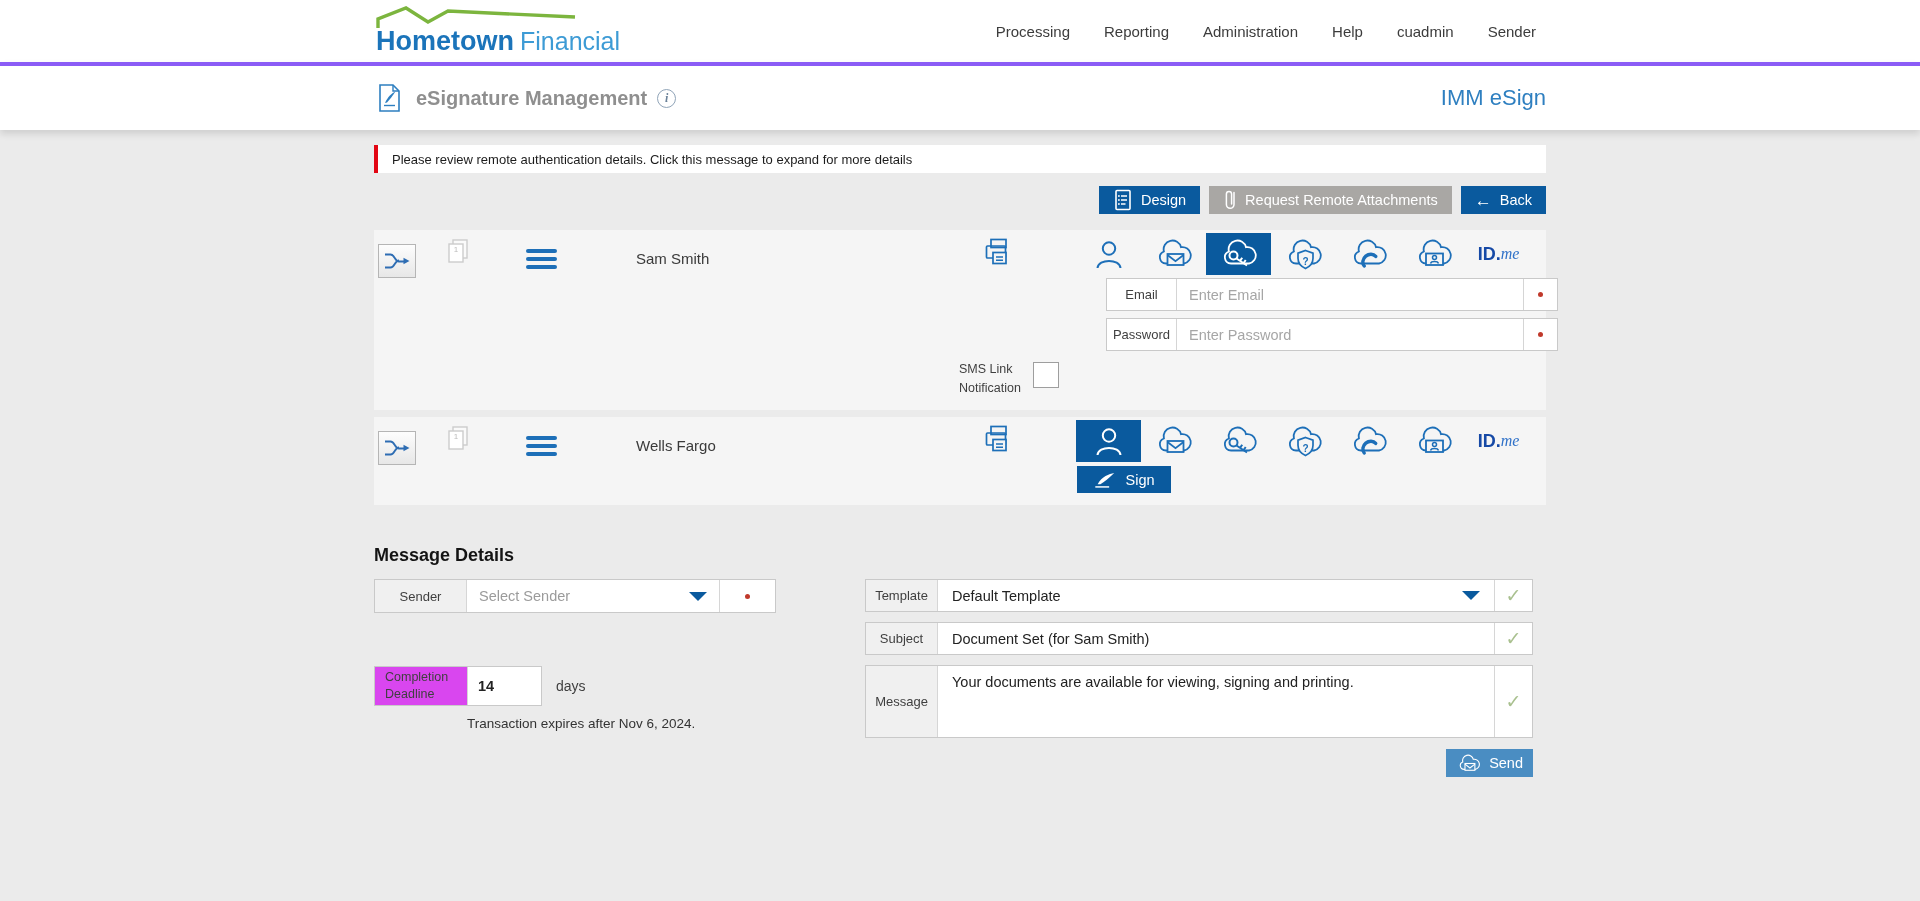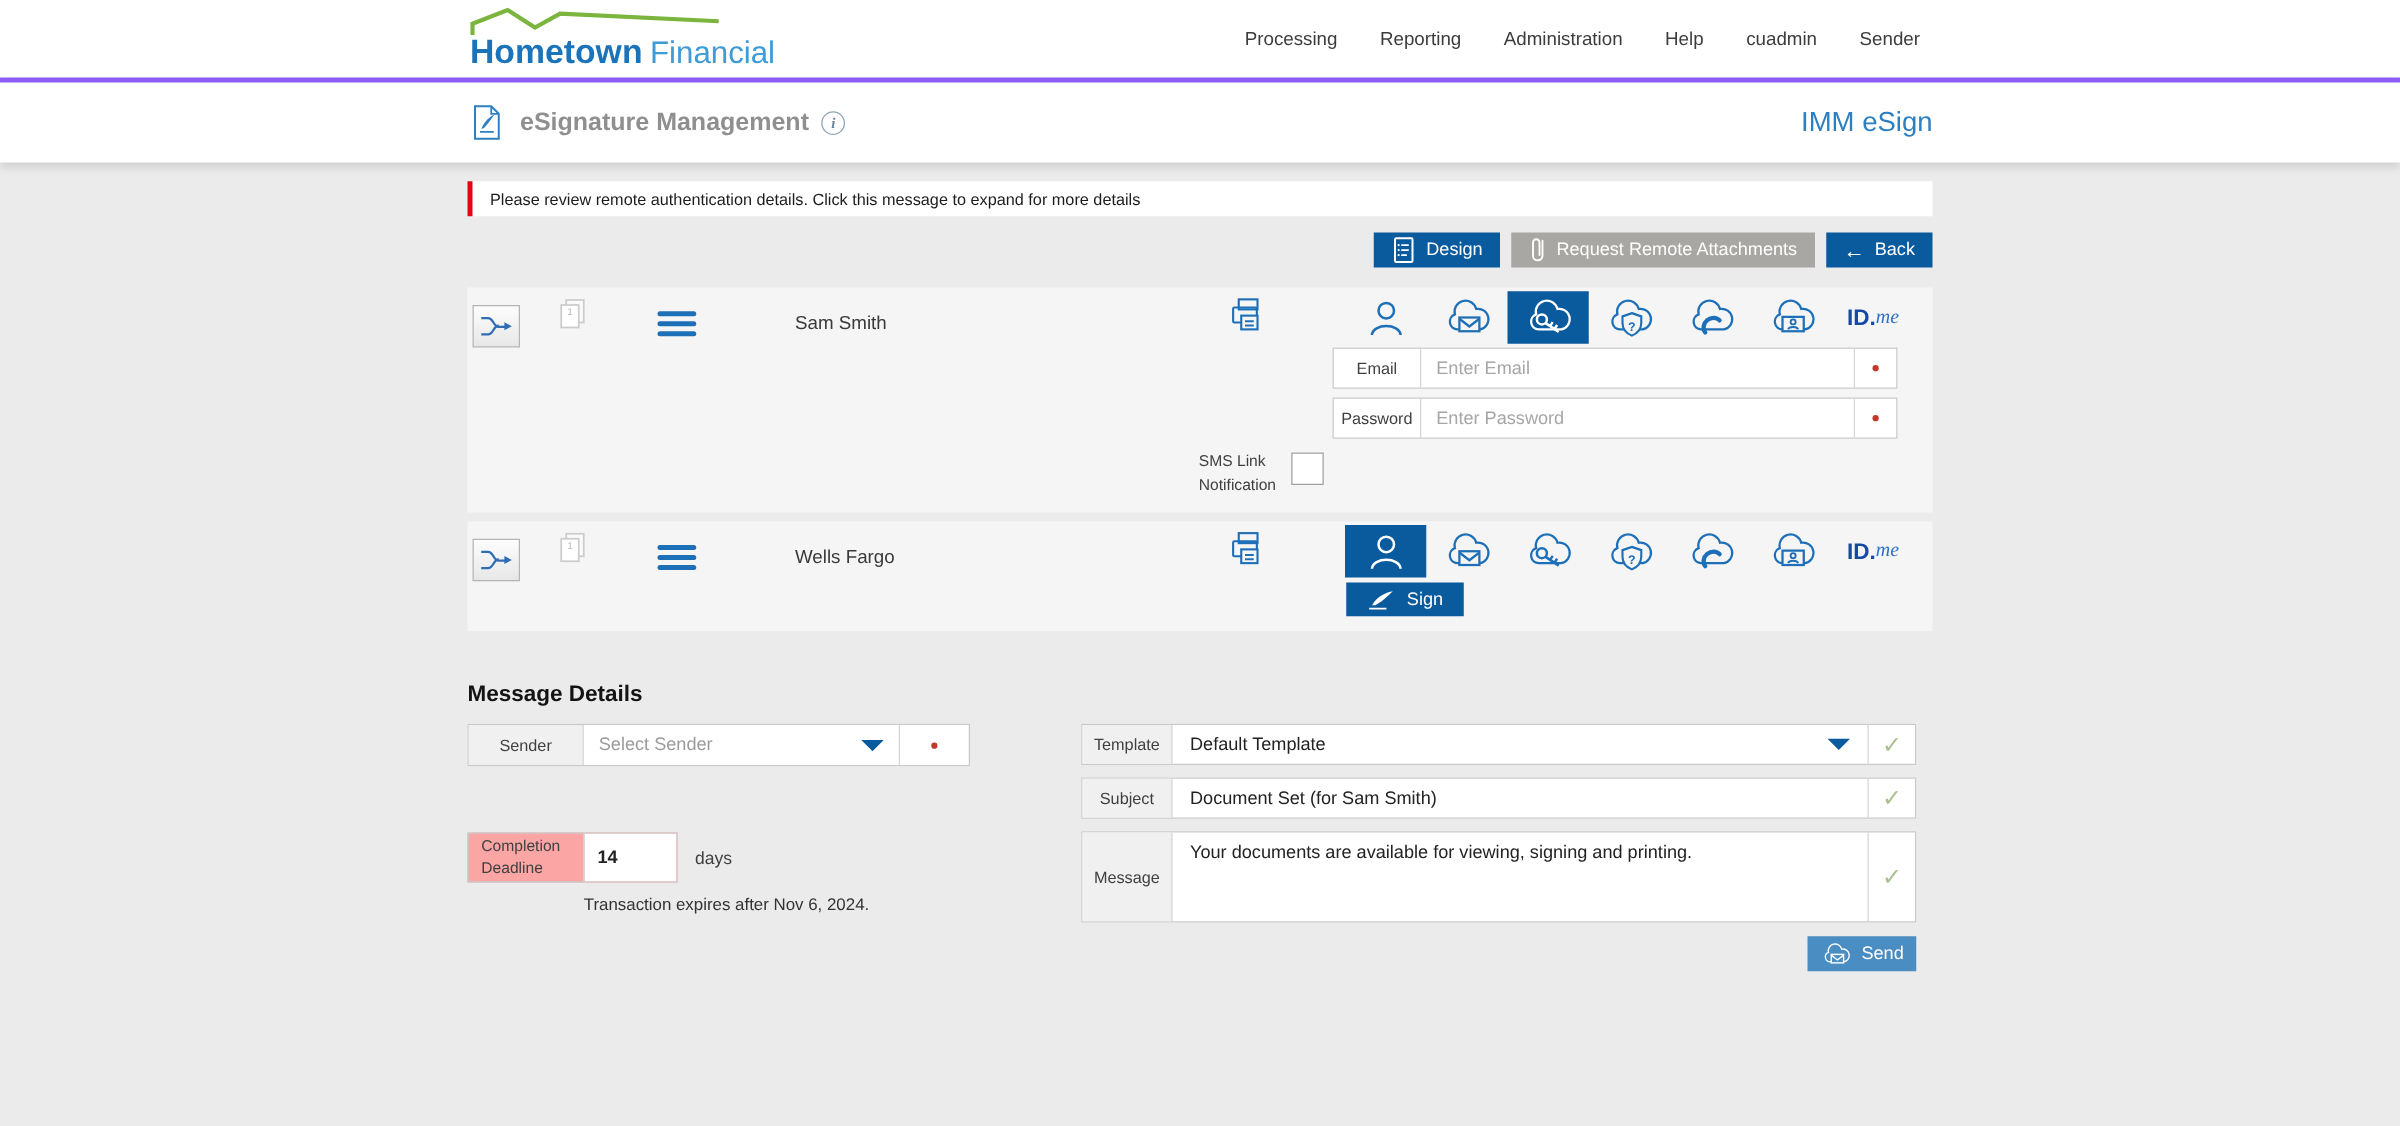--- a/index.html
+++ b/index.html
@@ -52,21 +52,21 @@
   .r-name { position:absolute; left:262px; top:20px; font-size:15px; color:#3a3a3a; }
   .printer-btn { position:absolute; left:606px; top:6px; cursor:pointer; }
 
   .strip { position:absolute; left:702px; top:3px; width:458px; display:flex; }
   .cell { width:65px; height:42px; display:flex; align-items:center; justify-content:center; cursor:pointer; color:#1d6fb8; --cellbg:#f5f5f5; }
   .cell.selected { background:#0a5a9e; color:#fff; --cellbg:#0a5a9e; }
   .idme-cell { white-space:nowrap; }
   .idme-id { font-weight:bold; font-size:18px; color:#1649a6; }
   .idme-me { font-style:italic; font-size:16px; color:#2f71c8; font-family:"Liberation Serif", serif; }
 
-  .authform { position:absolute; left:692px; top:48px; width:452px; }
+  .authform { position:absolute; left:732px; top:48px; width:452px; }
   .frow { display:flex; align-items:stretch; border:1px solid #c9c9c9; background:#fff; height:33px; margin-bottom:7px; }
   .flabel { width:70px; border-right:1px solid #d5d5d5; display:flex; align-items:center; justify-content:center; font-size:13px; color:#3f3f3f; }
   .frow input { flex:1; border:none; outline:none; padding:0 12px; font-size:14.5px; color:#333; background:transparent; font-family:inherit; min-width:0; }
   .frow input::placeholder { color:#a6a6a6; }
   .frow.phone-row input { background:#e9e9e9; }
   .fdot { width:34px; border-left:1px solid #d5d5d5; display:flex; align-items:center; justify-content:center; }
   .dot { width:5px; height:5px; border-radius:50%; background:#c0392b; }
 
   .sms-label { position:absolute; left:585px; top:130px; font-size:12.5px; color:#3f3f3f; line-height:1.55; }
   .sms-check { position:absolute; left:659px; top:132px; width:26px; height:26px; appearance:none; -webkit-appearance:none;
@@ -81,21 +81,21 @@
   .md-right { flex:1; padding-right:13px; }
 
   .sender-row { display:flex; border:1px solid #c9c9c9; background:#fff; height:34px; width:402px; }
   .g-label { background:#f0f0f0; border-right:1px solid #d6d6d6; display:flex; align-items:center; justify-content:center; font-size:13px; color:#3f3f3f; }
   .sender-label { width:92px; }
   .sender-content { flex:1; display:flex; align-items:center; padding:0 12px; font-size:14.5px; color:#9b9b9b; cursor:pointer; }
   .caret { width:0; height:0; border-left:9px solid transparent; border-right:9px solid transparent; border-top:9px solid #0a5a9e; margin-left:auto; }
   .sender-dot { width:56px; border-left:1px solid #d6d6d6; display:flex; align-items:center; justify-content:center; }
 
   .deadline-wrap { margin-top:53px; display:flex; align-items:center; }
-  .deadline-box { display:flex; border:1px solid #c9c9c9; background:#fca5a5; height:40px; }
+  .deadline-box { display:flex; border:1px solid #c9c9c9; background:#d946ef; height:40px; }
   .deadline-label { width:92px; font-size:12.5px; color:#3f3f3f; display:flex; flex-direction:column; justify-content:center; padding-left:10px; line-height:1.4; }
   .deadline-box input { width:74px; border:none; border-left:1px solid #d6d6d6; background:#fff; padding:0 10px; font-size:14.5px; color:#222; outline:none; font-family:inherit;font-weight:bold; }
   .deadline-units { margin-left:14px; font-size:14px; color:#3f3f3f; }
   .expiry-note { margin-top:10px; margin-left:93px; font-size:13.5px; color:#333; }
 
   .mrow { display:flex; align-items:stretch; border:1px solid #c9c9c9; background:#fff; margin-bottom:10px; }
   .mrow-sm { height:33px; }
   .mrow-lg { height:73px; }
   .mlabel { width:72px; }
   .mcontent { flex:1; display:flex; align-items:center; padding:0 14px; font-size:14.5px; color:#222; cursor:pointer; }

